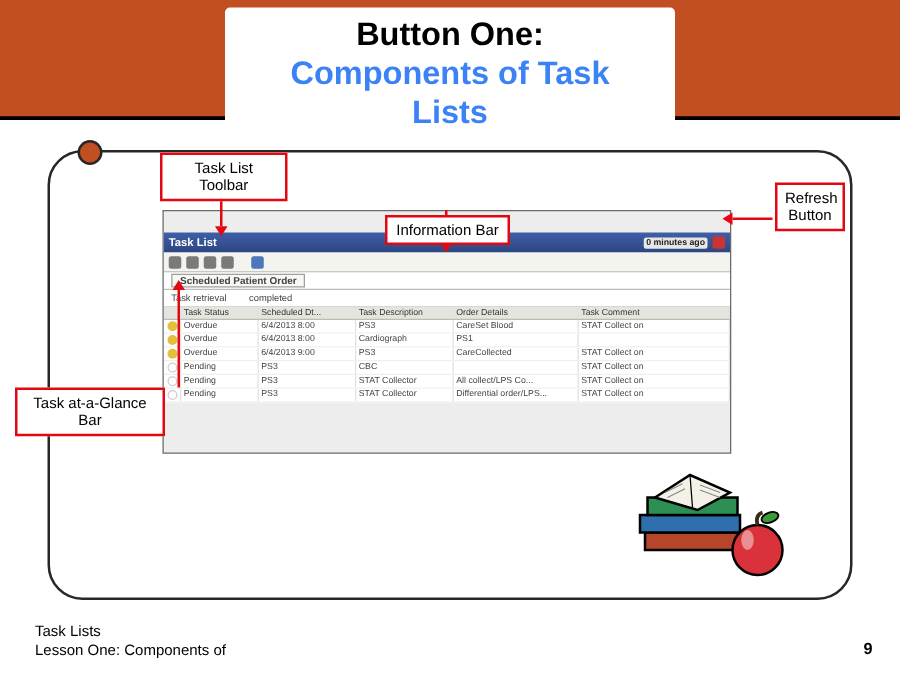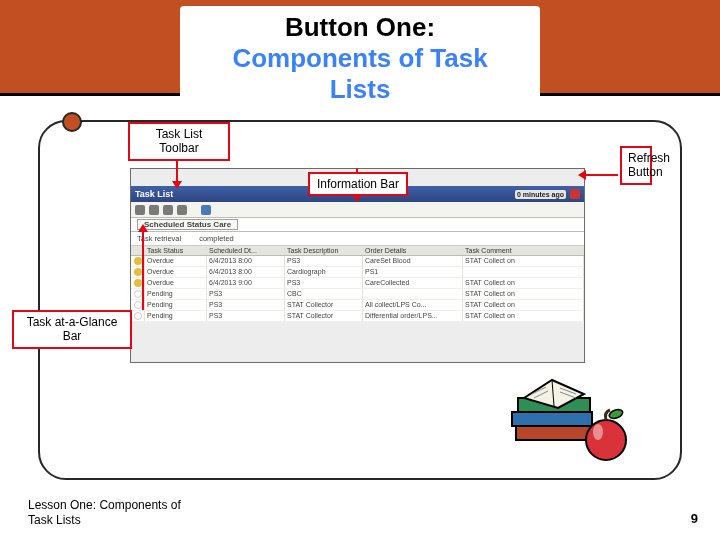--- a/index.html
+++ b/index.html
@@ -52,21 +52,21 @@
     background: #fff;
     border: 2px solid #e30613;
     font-size: 12px;
     padding: 3px 6px;
     text-align: center;
     line-height: 1.2;
     z-index: 4;
   }
   #c-toolbar { top: 122px; left: 128px; width: 102px; }
   #c-infobar { top: 148px; left: 308px; width: 100px; margin-top: 24px; }
-  #c-refresh { top: 146px; left: 620px; width: 32px; }
+  #c-refresh { top: 146px; left: 620px; width: 56px; }
   #c-glance  { top: 310px; left: 12px;  width: 120px; }
 
   
   .arrow { position: absolute; z-index: 3; }
   .arrow-stem { background: #e30613; position: absolute; }
   .arrow-head {
     position: absolute; width: 0; height: 0;
   }
 
   
@@ -212,21 +212,21 @@
   </div>
   <div class="shot-toolbar">
     <span class="tb-icon"></span>
     <span class="tb-icon"></span>
     <span class="tb-icon"></span>
     <span class="tb-icon"></span>
     <span style="flex:0 0 6px"></span>
     <span class="tb-icon home"></span>
   </div>
   <div class="shot-tab">
-    <span class="tab">Scheduled Status Care</span>
+    <span class="tab">Scheduled Patient Order</span>
   </div>
   <div class="shot-glance">
     <span>Task retrieval</span>
     <span>completed</span>
   </div>
   <div class="tbl tbl-head">
     <div></div>
     <div>Task Status</div>
     <div>Scheduled Dt...</div>
     <div>Task Description</div>
@@ -312,16 +312,16 @@
     <line x1="72" y1="30" x2="88" y2="36" stroke="#888" stroke-width="1"></line>
 
     <circle cx="118" cy="78" r="20" fill="#d9323a" stroke="#000" stroke-width="2"></circle>
     <path d="M118 58 Q116 50 122 48" stroke="#3a2a16" stroke-width="3" fill="none"></path>
     <ellipse cx="128" cy="52" rx="7" ry="4" fill="#3a9a3a" stroke="#000" stroke-width="1.5" transform="rotate(-20 128 52)"></ellipse>
     <ellipse cx="110" cy="70" rx="5" ry="8" fill="#fff" opacity="0.45"></ellipse>
   </svg>
 </div>
 
 <div class="footer">
+  <div>Task Lists</div>
   <div>Lesson One: Components of</div>
-  <div>Task Lists</div>
 </div>
 <div class="pagenum">9</div>
 
 </body></html>

